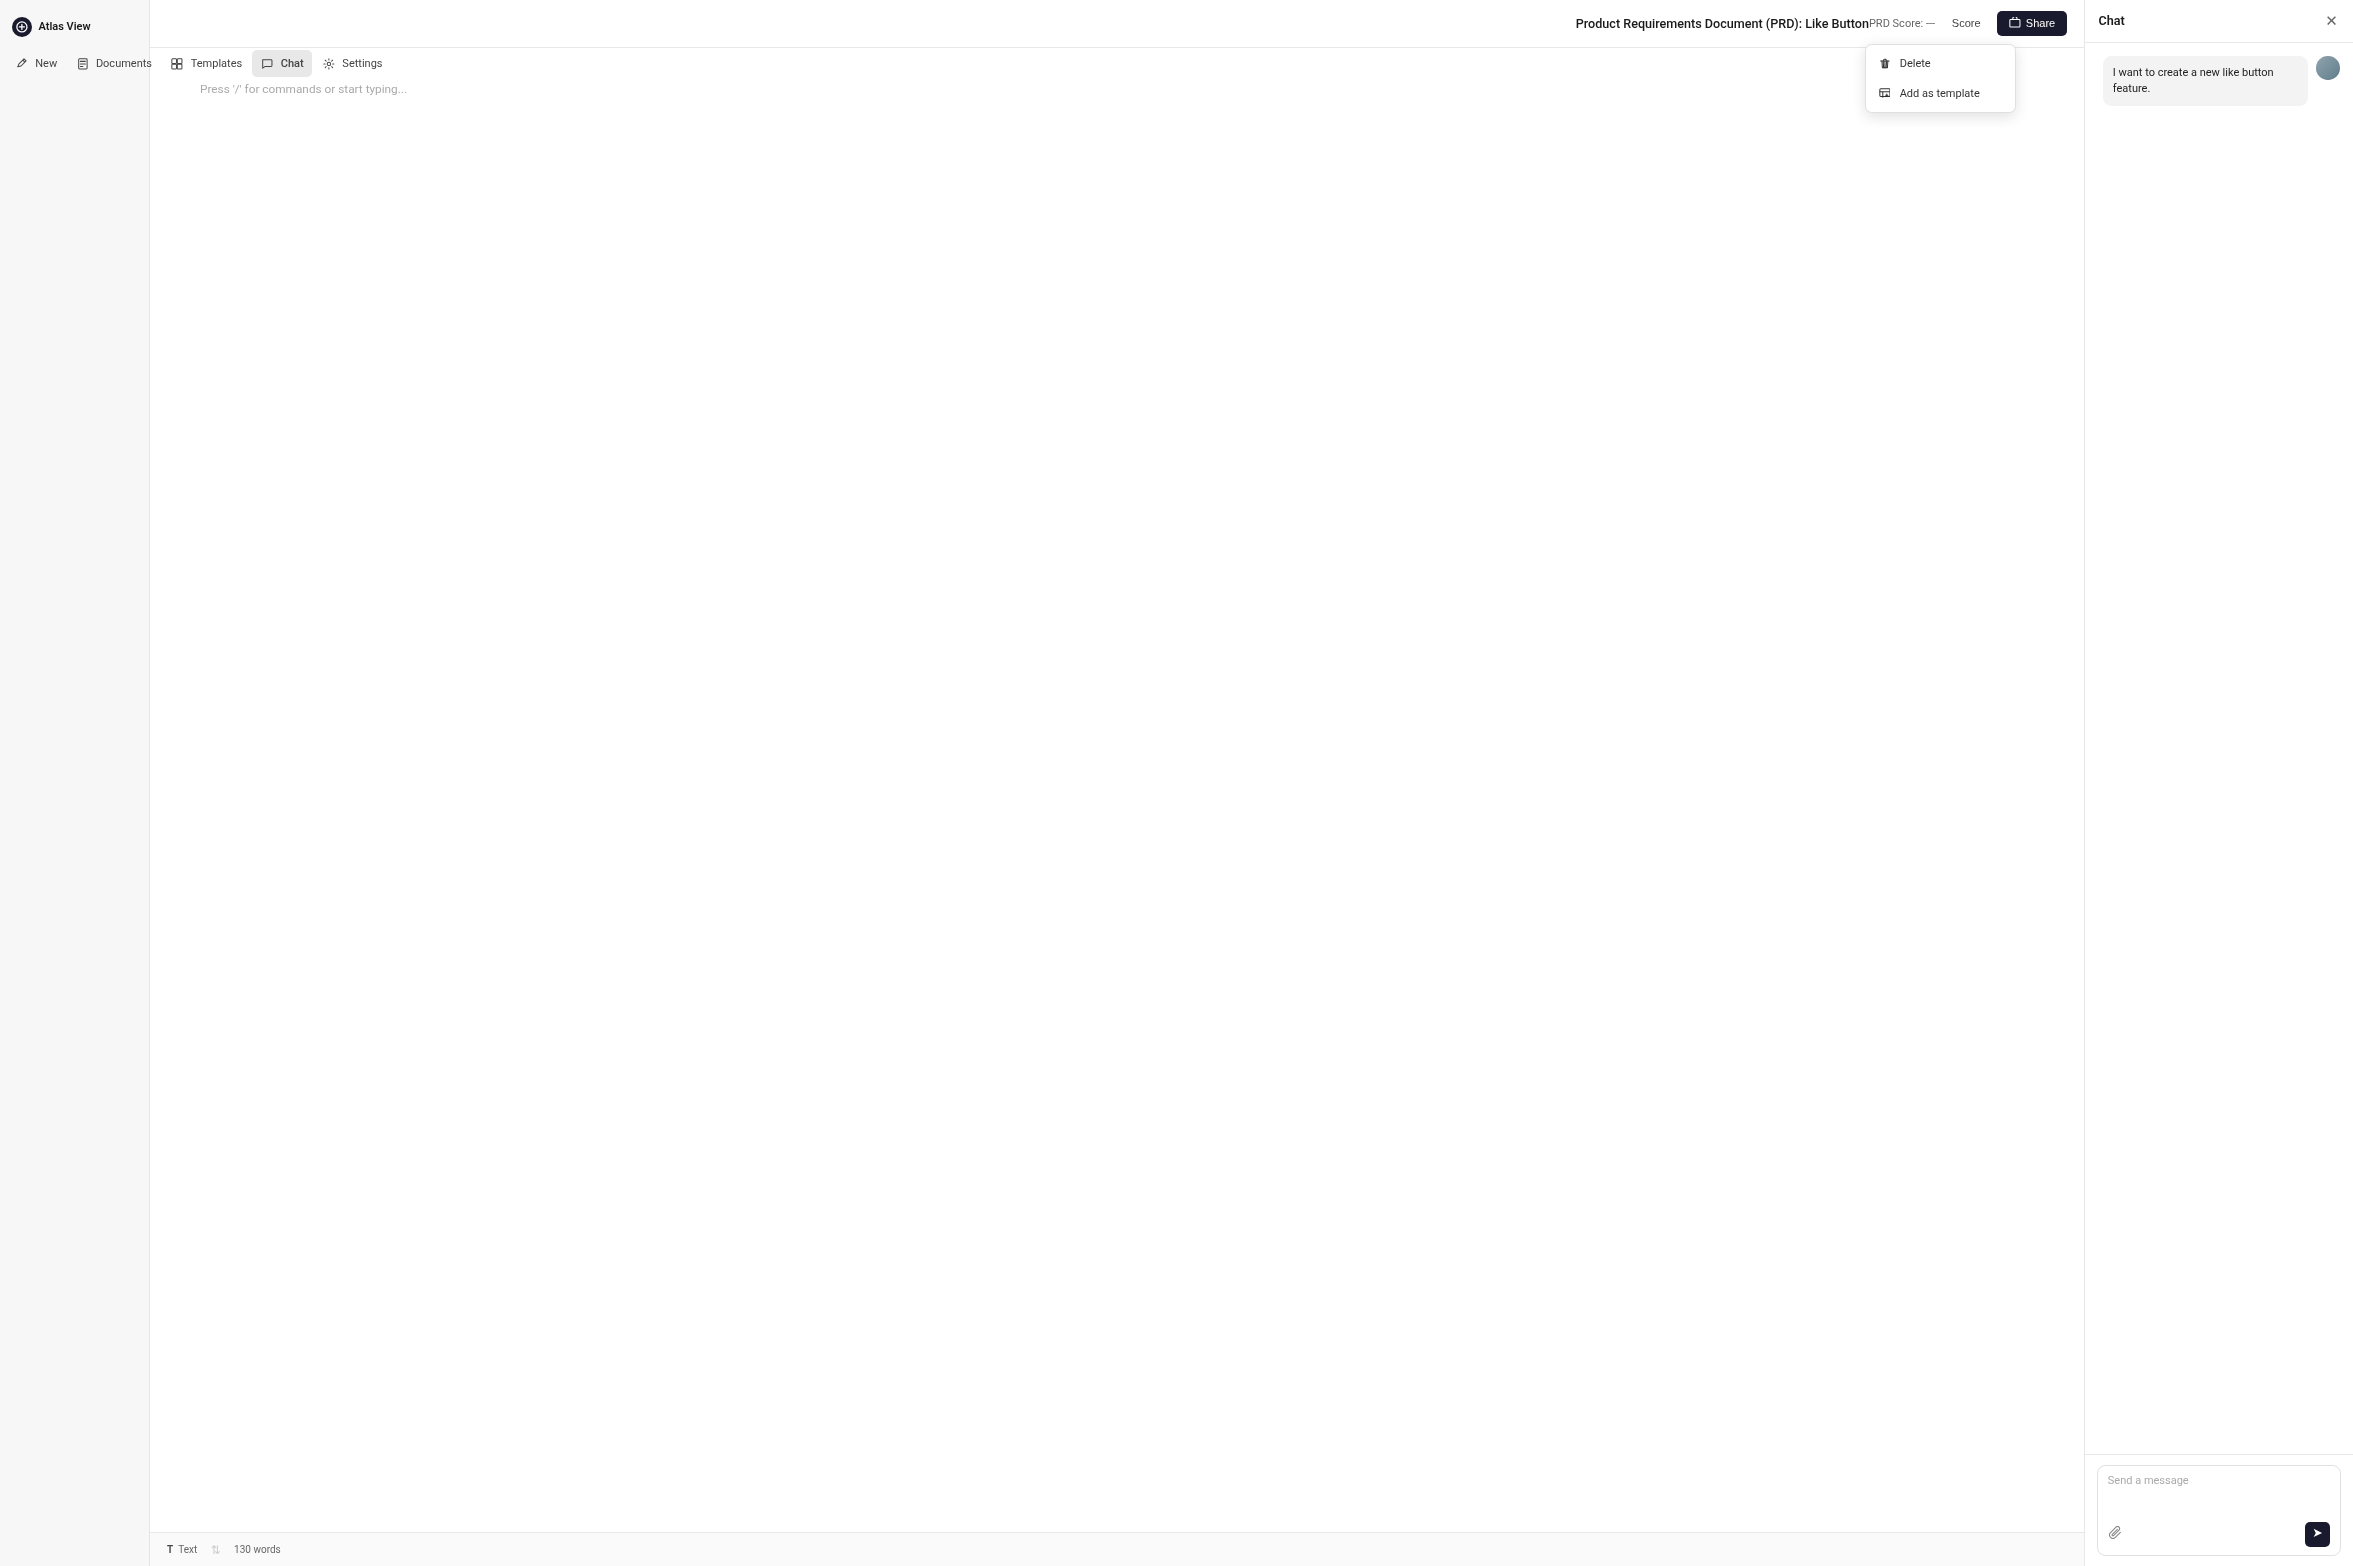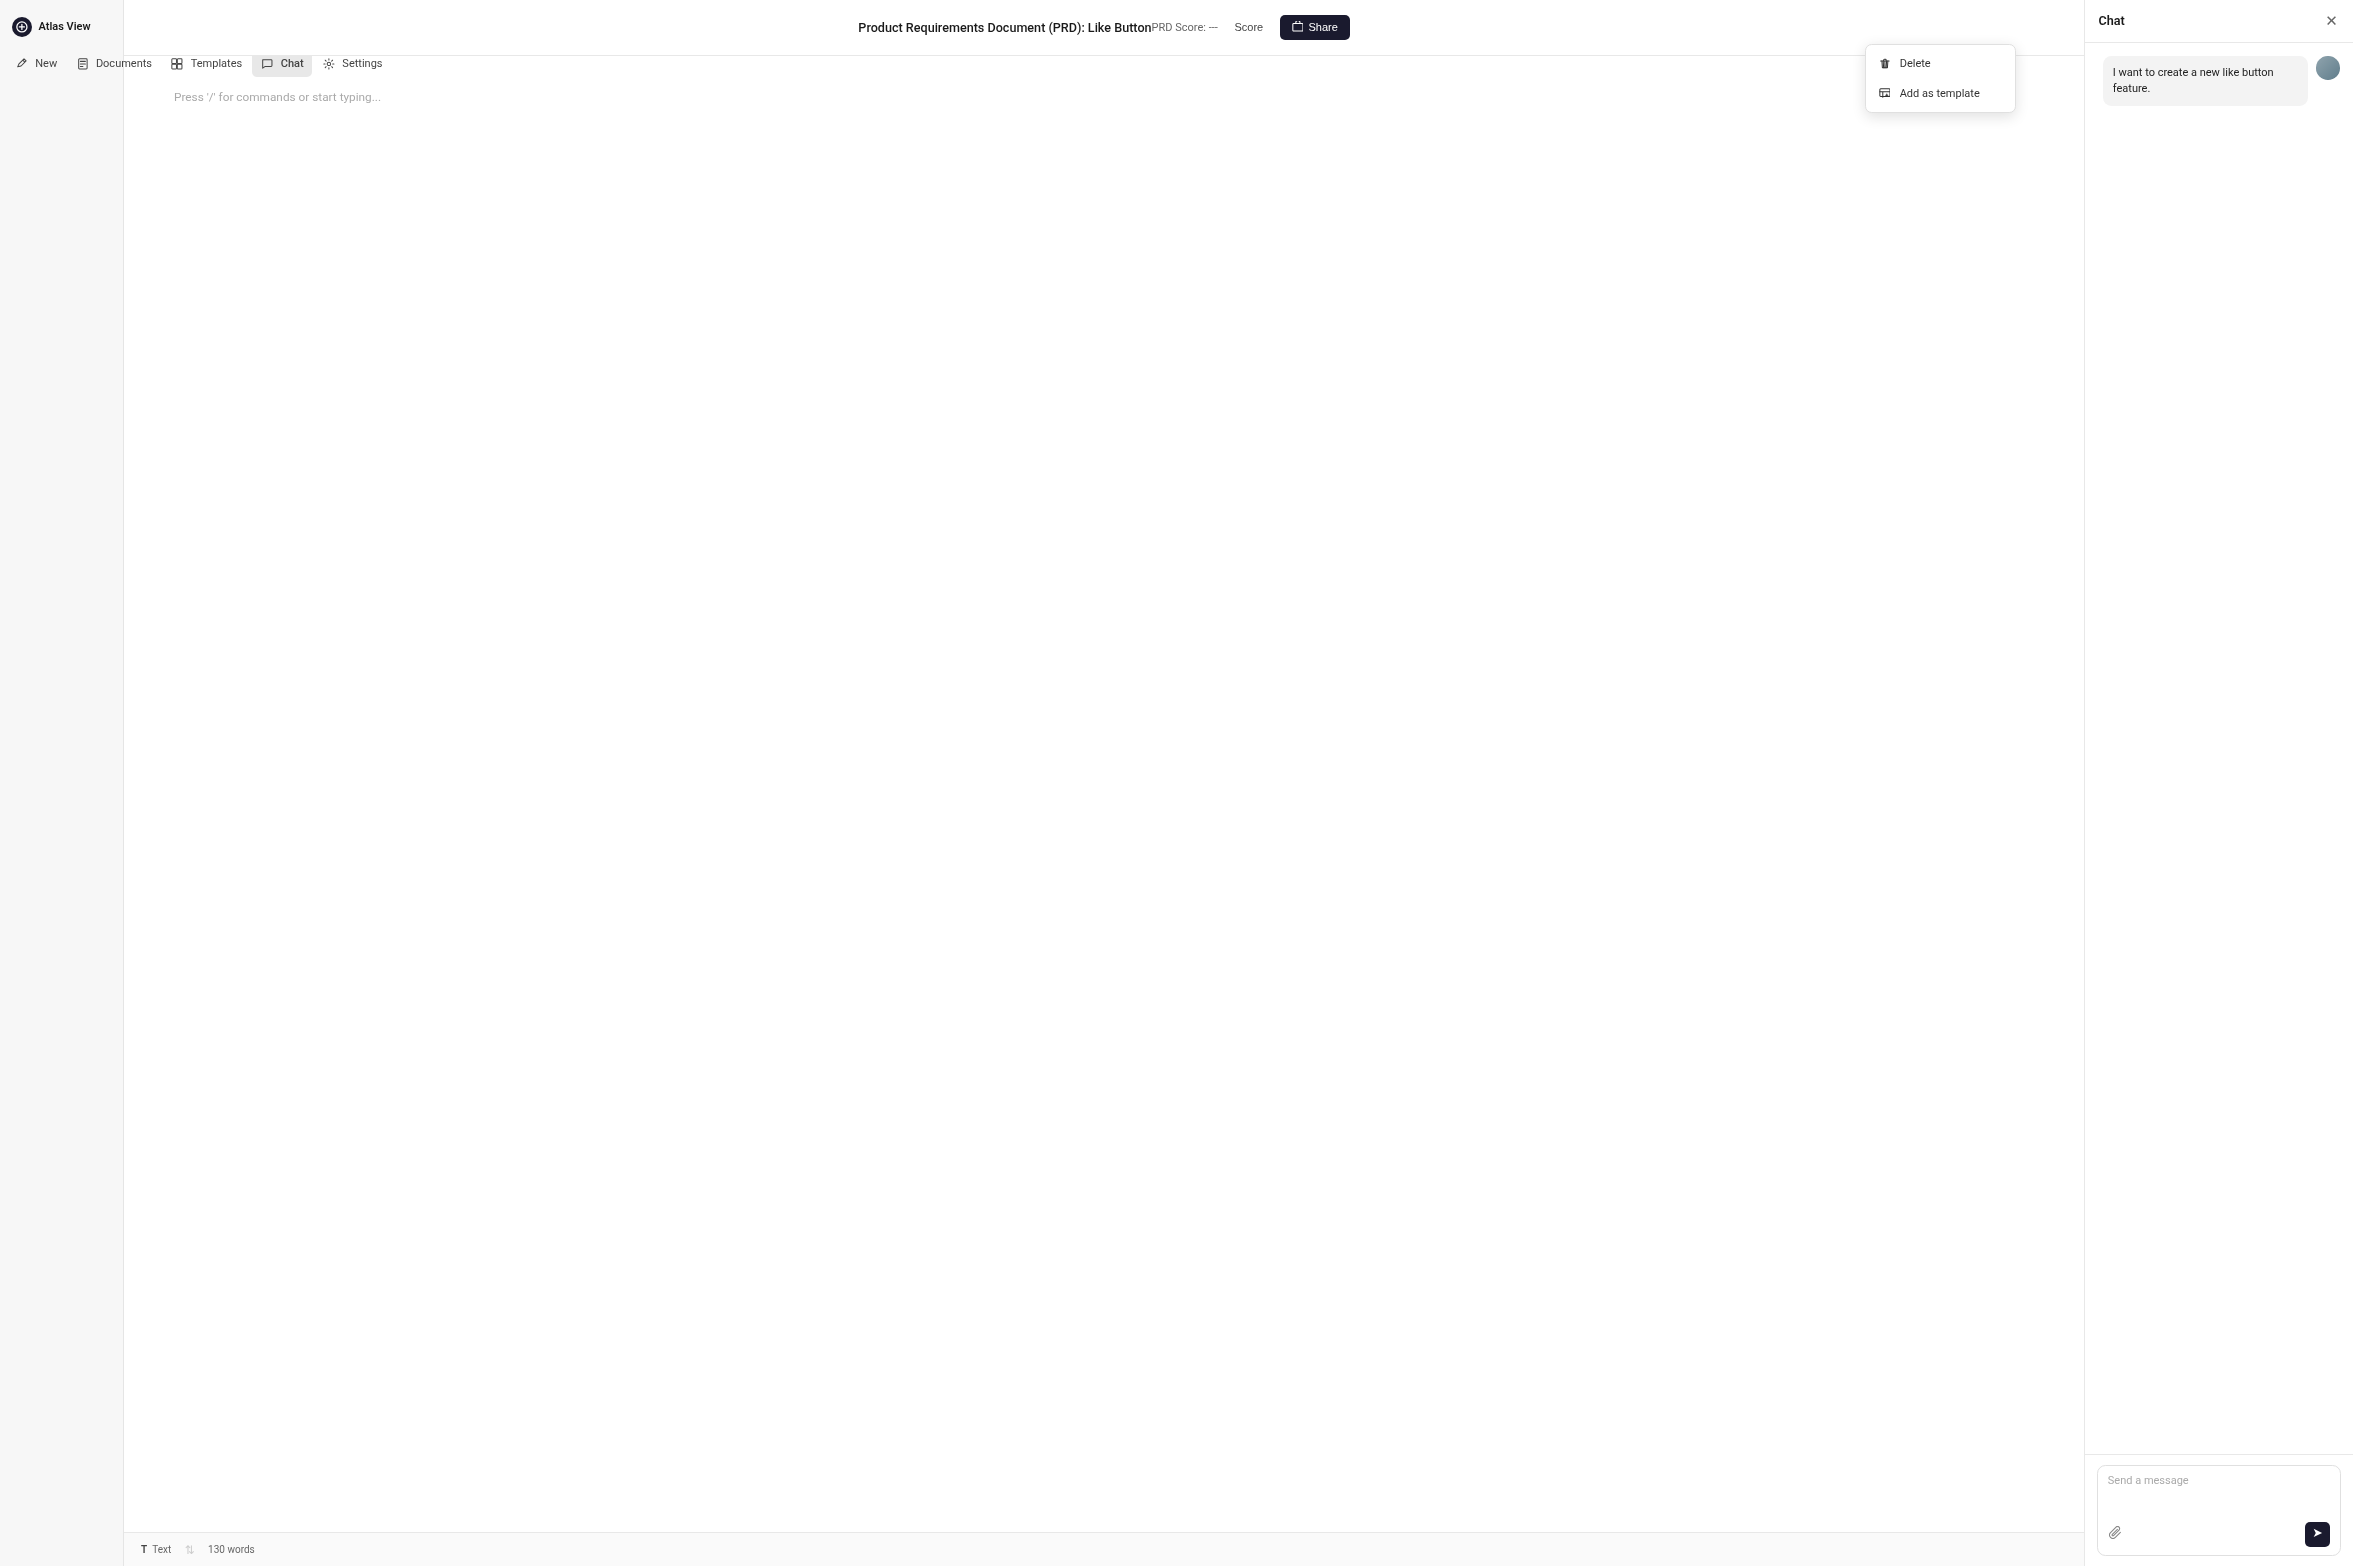--- a/index.html
+++ b/index.html
@@ -7,21 +7,21 @@
       font-family: -apple-system, BlinkMacSystemFont, 'Segoe UI', Roboto, sans-serif;
       background: #fff;
       display: flex;
       height: 100vh;
       overflow: hidden;
       font-size: 11.8px;
     }
 
     
     .sidebar {
-      width: 124px;
+      width: 150px;
       background: #f7f7f7;
       border-right: 0.8px solid #e5e5e5;
       display: flex;
       flex-direction: column;
       padding: 10px 0;
       flex-shrink: 0;
     }
     .sidebar-logo {
       display: flex;
       align-items: center;
@@ -80,23 +80,23 @@
       flex: 1;
       display: flex;
       flex-direction: column;
       overflow: hidden;
     }
 
     
     .topbar {
       display: flex;
       align-items: center;
-      justify-content: center;
+      justify-content: flex-end;
       padding: 0 17px;
-      height: 56px;
+      height: 48px;
       border-bottom: 0.8px solid #e8e8e8;
       background: #fff;
       position: relative;
     }
     .doc-title {
       font-size: 12.6px;
       font-weight: 500;
       color: #1a1a1a;
     }
     .topbar-right {

